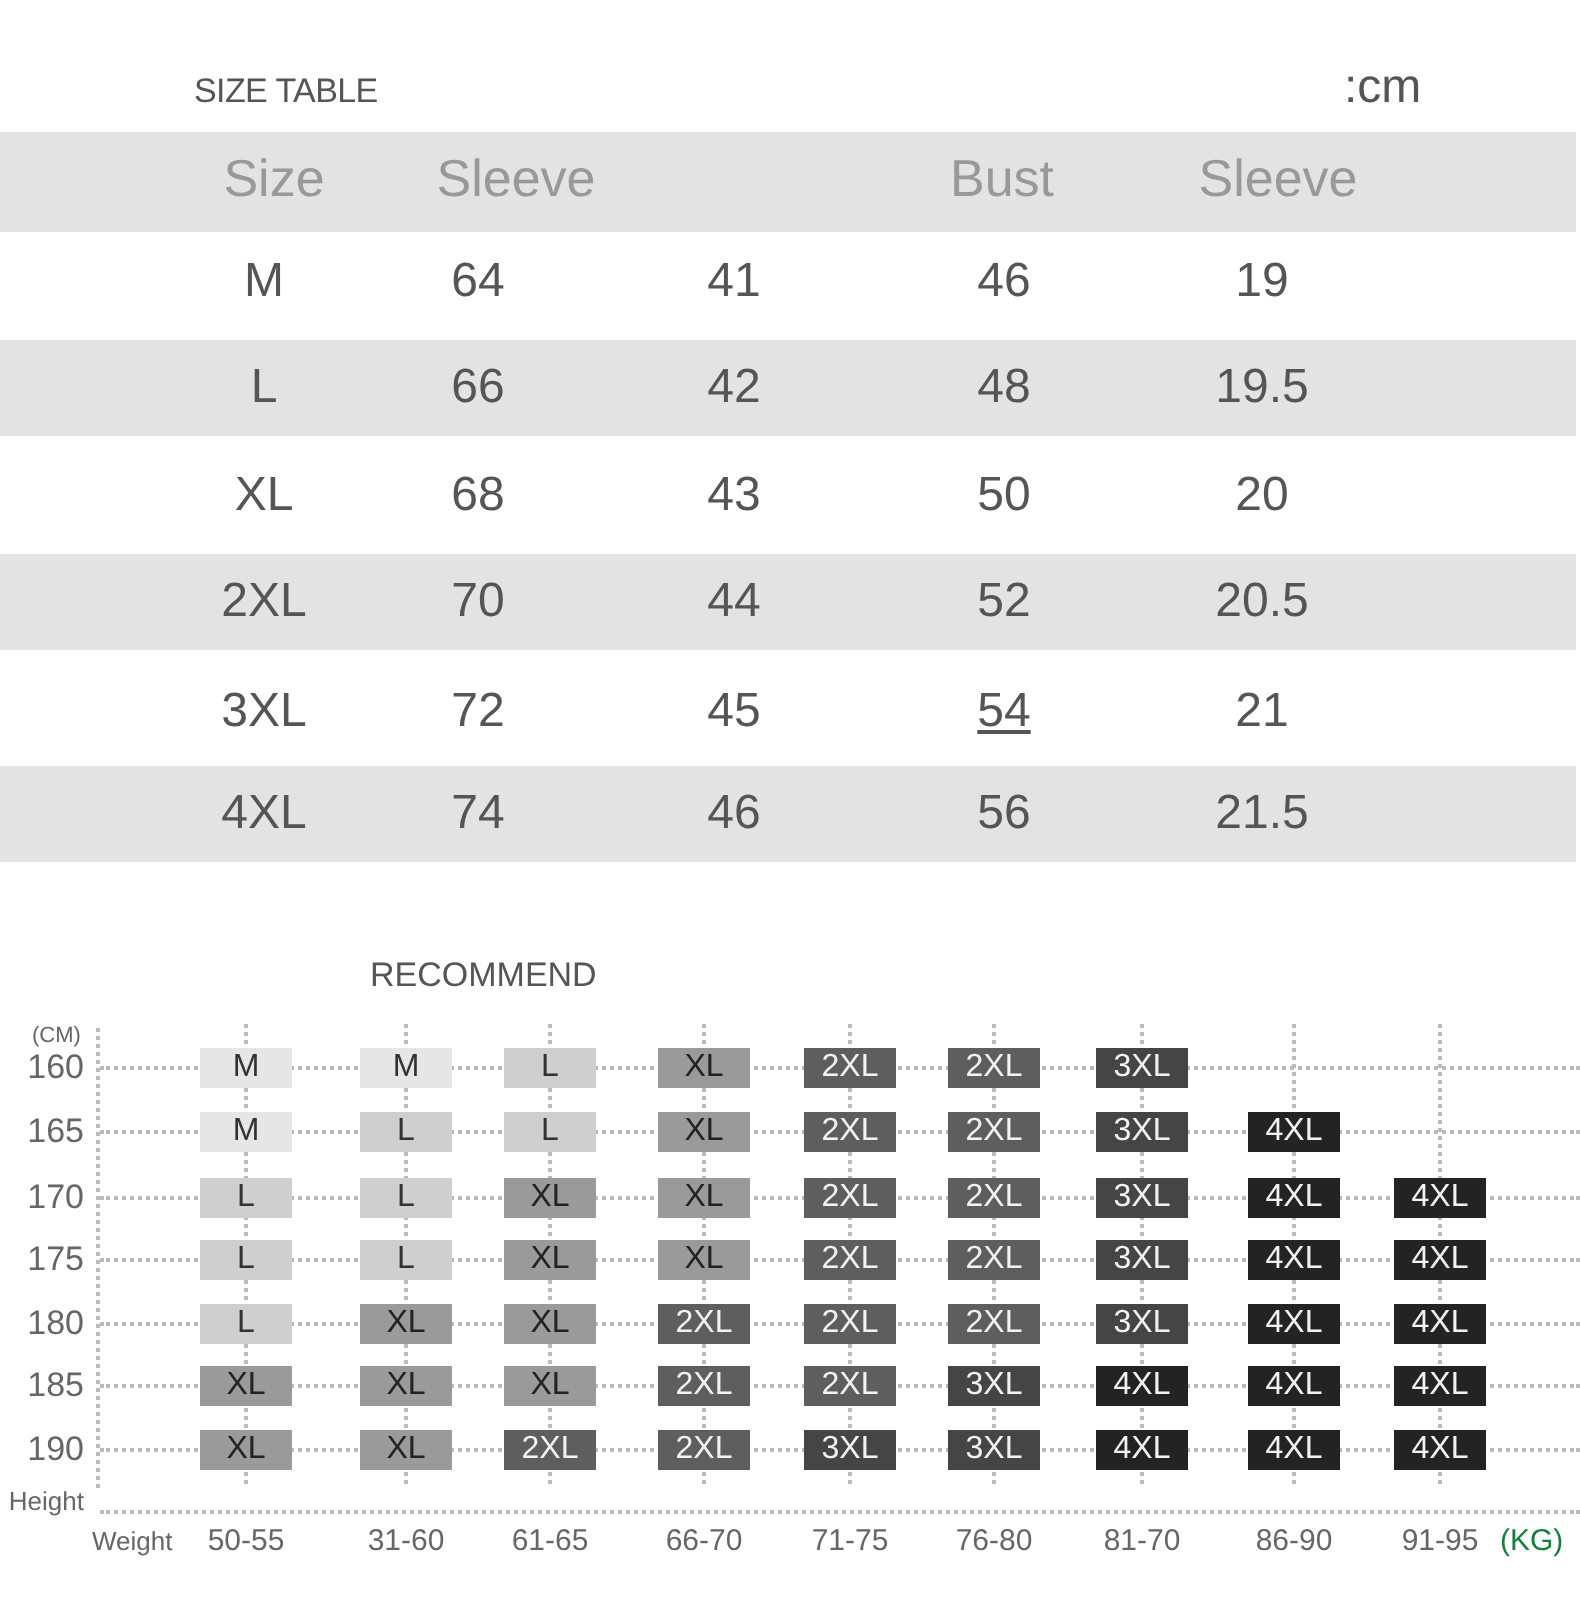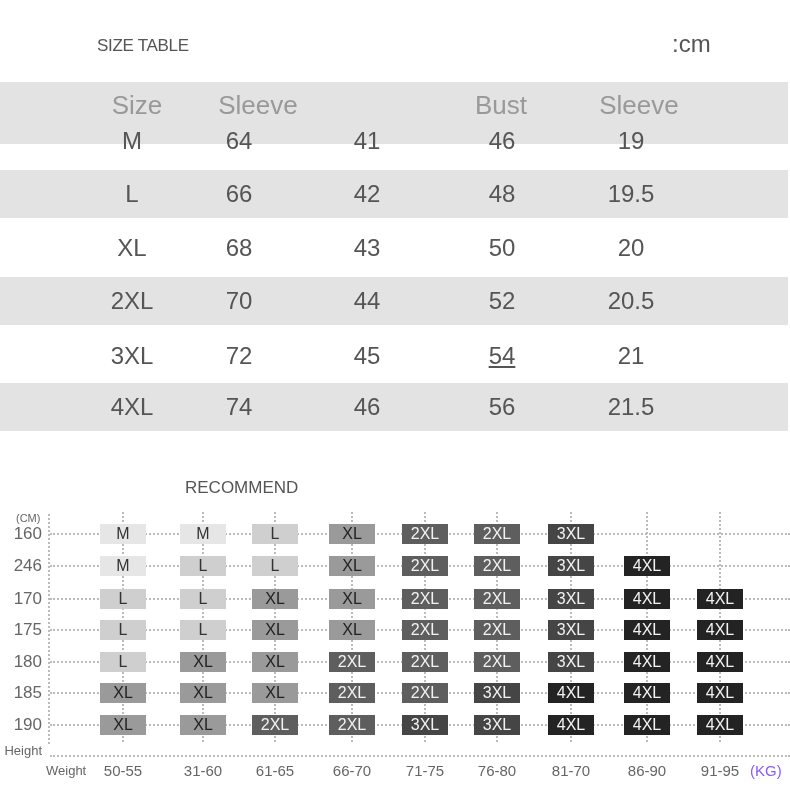--- a/index.html
+++ b/index.html
@@ -18,21 +18,21 @@
   .badge{position:absolute;width:46px;height:20px;font-size:16px;text-align:center;line-height:20px;transform:translate(-50%,-50%);}
   .xlab{position:absolute;top:762px;font-size:15px;color:#666;transform:translateX(-50%);white-space:nowrap;}
 </style>
 </head>
 <body>
 
 <div class="abs" id="table-title">SIZE TABLE</div>
 <div class="abs" id="unit">:cm</div>
 
 <div id="size-table">
-    <div class="row shade hdr" style="top: 66px; height: 62px; margin-top: 16px;">
+    <div class="row shade hdr" style="top: 66px; height: 50px;">
       <div class="cell" style="left: 137px; top: 8px;">Size</div>
       <div class="cell" style="left: 258px; top: 8px;">Sleeve</div>
       <div class="cell" style="left: 501px; top: 8px;">Bust</div>
       <div class="cell" style="left: 639px; top: 8px;">Sleeve</div>
     </div>
     <div class="row" style="top: 115px; height: 52px;">
       <div class="cell" style="left: 132px; top: 12px;">M</div>
       <div class="cell" style="left: 239px; top: 12px;">64</div>
       <div class="cell" style="left: 367px; top: 12px;">41</div>
       <div class="cell" style="left: 502px; top: 12px;">46</div>
@@ -84,21 +84,21 @@
     <div class="vline" style="left: 274px;"></div>
     <div class="vline" style="left: 351px;"></div>
     <div class="vline" style="left: 424px;"></div>
     <div class="vline" style="left: 496px;"></div>
     <div class="vline" style="left: 570px;"></div>
     <div class="vline" style="left: 646px;"></div>
     <div class="vline" style="left: 719px;"></div>
     <div class="hline" style="top: 533px;"></div>
     <div class="ylab" style="top: 524px;">160</div>
     <div class="hline" style="top: 565px;"></div>
-    <div class="ylab" style="top: 556px;">246</div>
+    <div class="ylab" style="top: 556px;">165</div>
     <div class="hline" style="top: 598px;"></div>
     <div class="ylab" style="top: 589px;">170</div>
     <div class="hline" style="top: 629px;"></div>
     <div class="ylab" style="top: 620px;">175</div>
     <div class="hline" style="top: 661px;"></div>
     <div class="ylab" style="top: 652px;">180</div>
     <div class="hline" style="top: 692px;"></div>
     <div class="ylab" style="top: 683px;">185</div>
     <div class="hline" style="top: 724px;"></div>
     <div class="ylab" style="top: 715px;">190</div>
@@ -107,21 +107,21 @@
     <div class="abs" style="left: 46px; top: 763px; font-size: 13px; color: rgb(102, 102, 102);">Weight</div>
     <div class="xlab" style="left: 123px;">50-55</div>
     <div class="xlab" style="left: 203px;">31-60</div>
     <div class="xlab" style="left: 275px;">61-65</div>
     <div class="xlab" style="left: 352px;">66-70</div>
     <div class="xlab" style="left: 425px;">71-75</div>
     <div class="xlab" style="left: 497px;">76-80</div>
     <div class="xlab" style="left: 571px;">81-70</div>
     <div class="xlab" style="left: 647px;">86-90</div>
     <div class="xlab" style="left: 720px;">91-95</div>
-    <div class="abs" style="left: 750px; top: 762px; font-size: 15px; color: #8b5cf6;">(KG)</div>
+    <div class="abs" style="left: 750px; top: 762px; font-size: 15px; color: #15803d;">(KG)</div>
     <div class="badge" style="left: 123px; top: 534px; background: rgb(230, 230, 230); color: rgb(51, 51, 51);">M</div>
     <div class="badge" style="left: 203px; top: 534px; background: rgb(230, 230, 230); color: rgb(51, 51, 51);">M</div>
     <div class="badge" style="left: 275px; top: 534px; background: rgb(207, 207, 207); color: rgb(51, 51, 51);">L</div>
     <div class="badge" style="left: 352px; top: 534px; background: rgb(154, 154, 154); color: rgb(34, 34, 34);">XL</div>
     <div class="badge" style="left: 425px; top: 534px; background: rgb(94, 94, 94); color: rgb(242, 242, 242);">2XL</div>
     <div class="badge" style="left: 497px; top: 534px; background: rgb(94, 94, 94); color: rgb(242, 242, 242);">2XL</div>
     <div class="badge" style="left: 571px; top: 534px; background: rgb(69, 69, 69); color: rgb(242, 242, 242);">3XL</div>
     <div class="badge" style="left: 123px; top: 566px; background: rgb(230, 230, 230); color: rgb(51, 51, 51);">M</div>
     <div class="badge" style="left: 203px; top: 566px; background: rgb(207, 207, 207); color: rgb(51, 51, 51);">L</div>
     <div class="badge" style="left: 275px; top: 566px; background: rgb(207, 207, 207); color: rgb(51, 51, 51);">L</div>

